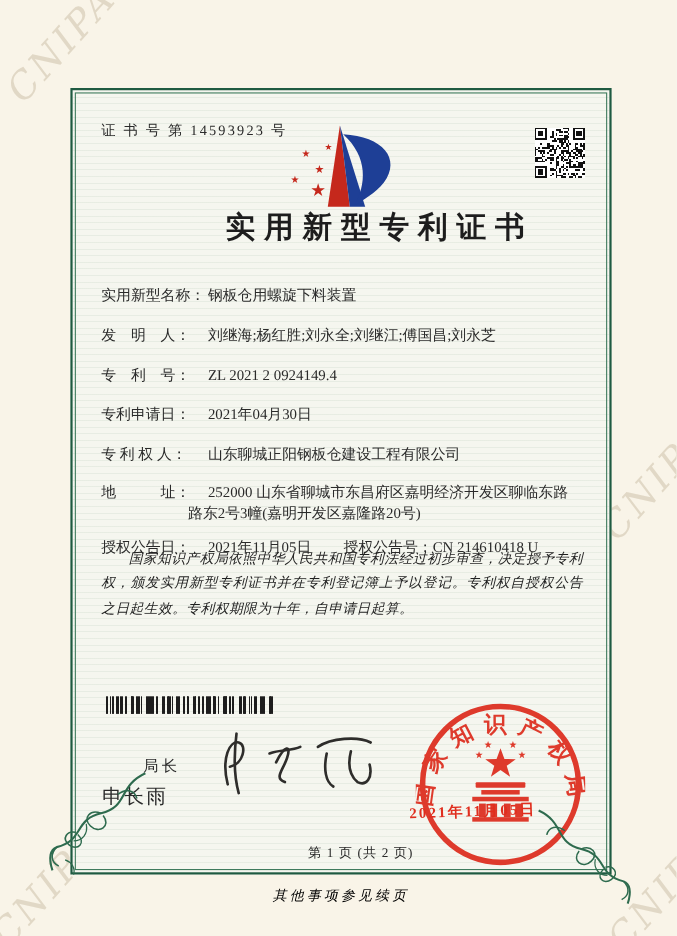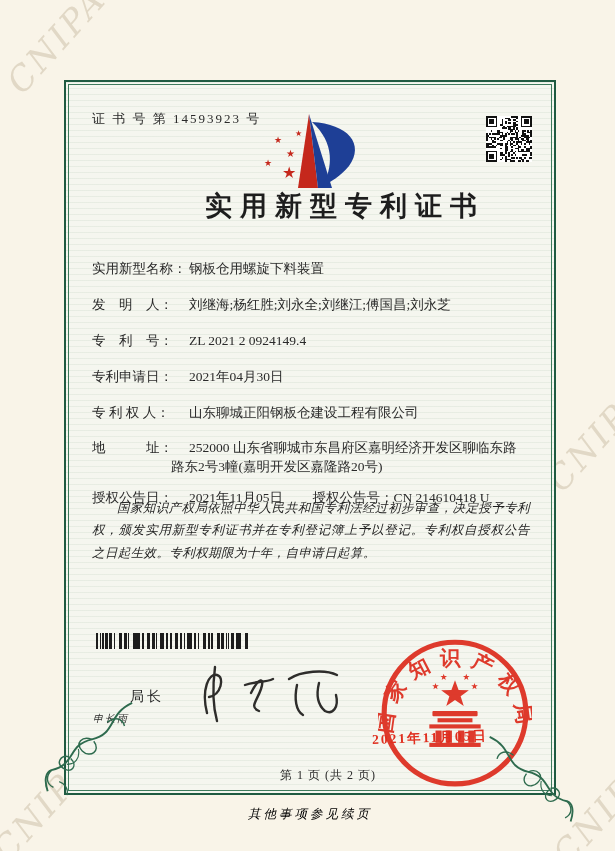--- a/index.html
+++ b/index.html
@@ -47,21 +47,21 @@
     letter-spacing:0.4px;text-align:justify;
   }
   .paras p{margin:0;text-indent:2em;}
   .barcode{
     position:absolute;left:96px;top:633px;width:154px;height:16px;z-index:3;
     background-image:
       repeating-linear-gradient(90deg,#1d1d1d 0 2px,rgba(0,0,0,0) 2px 4px,#1d1d1d 4px 5px,rgba(0,0,0,0) 5px 9px,#1d1d1d 9px 12px,rgba(0,0,0,0) 12px 14px),
       repeating-linear-gradient(90deg,rgba(0,0,0,0) 0 6px,#1d1d1d 6px 8px,rgba(0,0,0,0) 8px 13px,#1d1d1d 13px 14px,rgba(0,0,0,0) 14px 17px);
   }
   .sig-title{position:absolute;left:93px;top:688px;font-size:14px;letter-spacing:3px;z-index:3;margin-left:37px;}
-  .sig-name{position:absolute;left:93px;top:712px;font-size:10px;letter-spacing:2px;z-index:3;font-style:italic;}
+  .sig-name{position:absolute;left:93px;top:712px;font-size:18px;letter-spacing:2px;z-index:3;}
   .autograph{position:absolute;left:185px;top:663px;width:170px;height:66px;z-index:3;}
   .seal{position:absolute;left:378px;top:633px;width:154px;height:154px;z-index:4;opacity:0.92;}
   .seal-date{
     position:absolute;left:372px;top:728px;width:170px;z-index:5;
     color:#e02e1e;font-size:13.5px;letter-spacing:2px;font-weight:bold;
     transform:rotate(-2deg);
   }
   .page-number{
     position:absolute;left:64px;top:767px;width:528px;text-align:center;
     font-size:12px;letter-spacing:1px;z-index:3;

